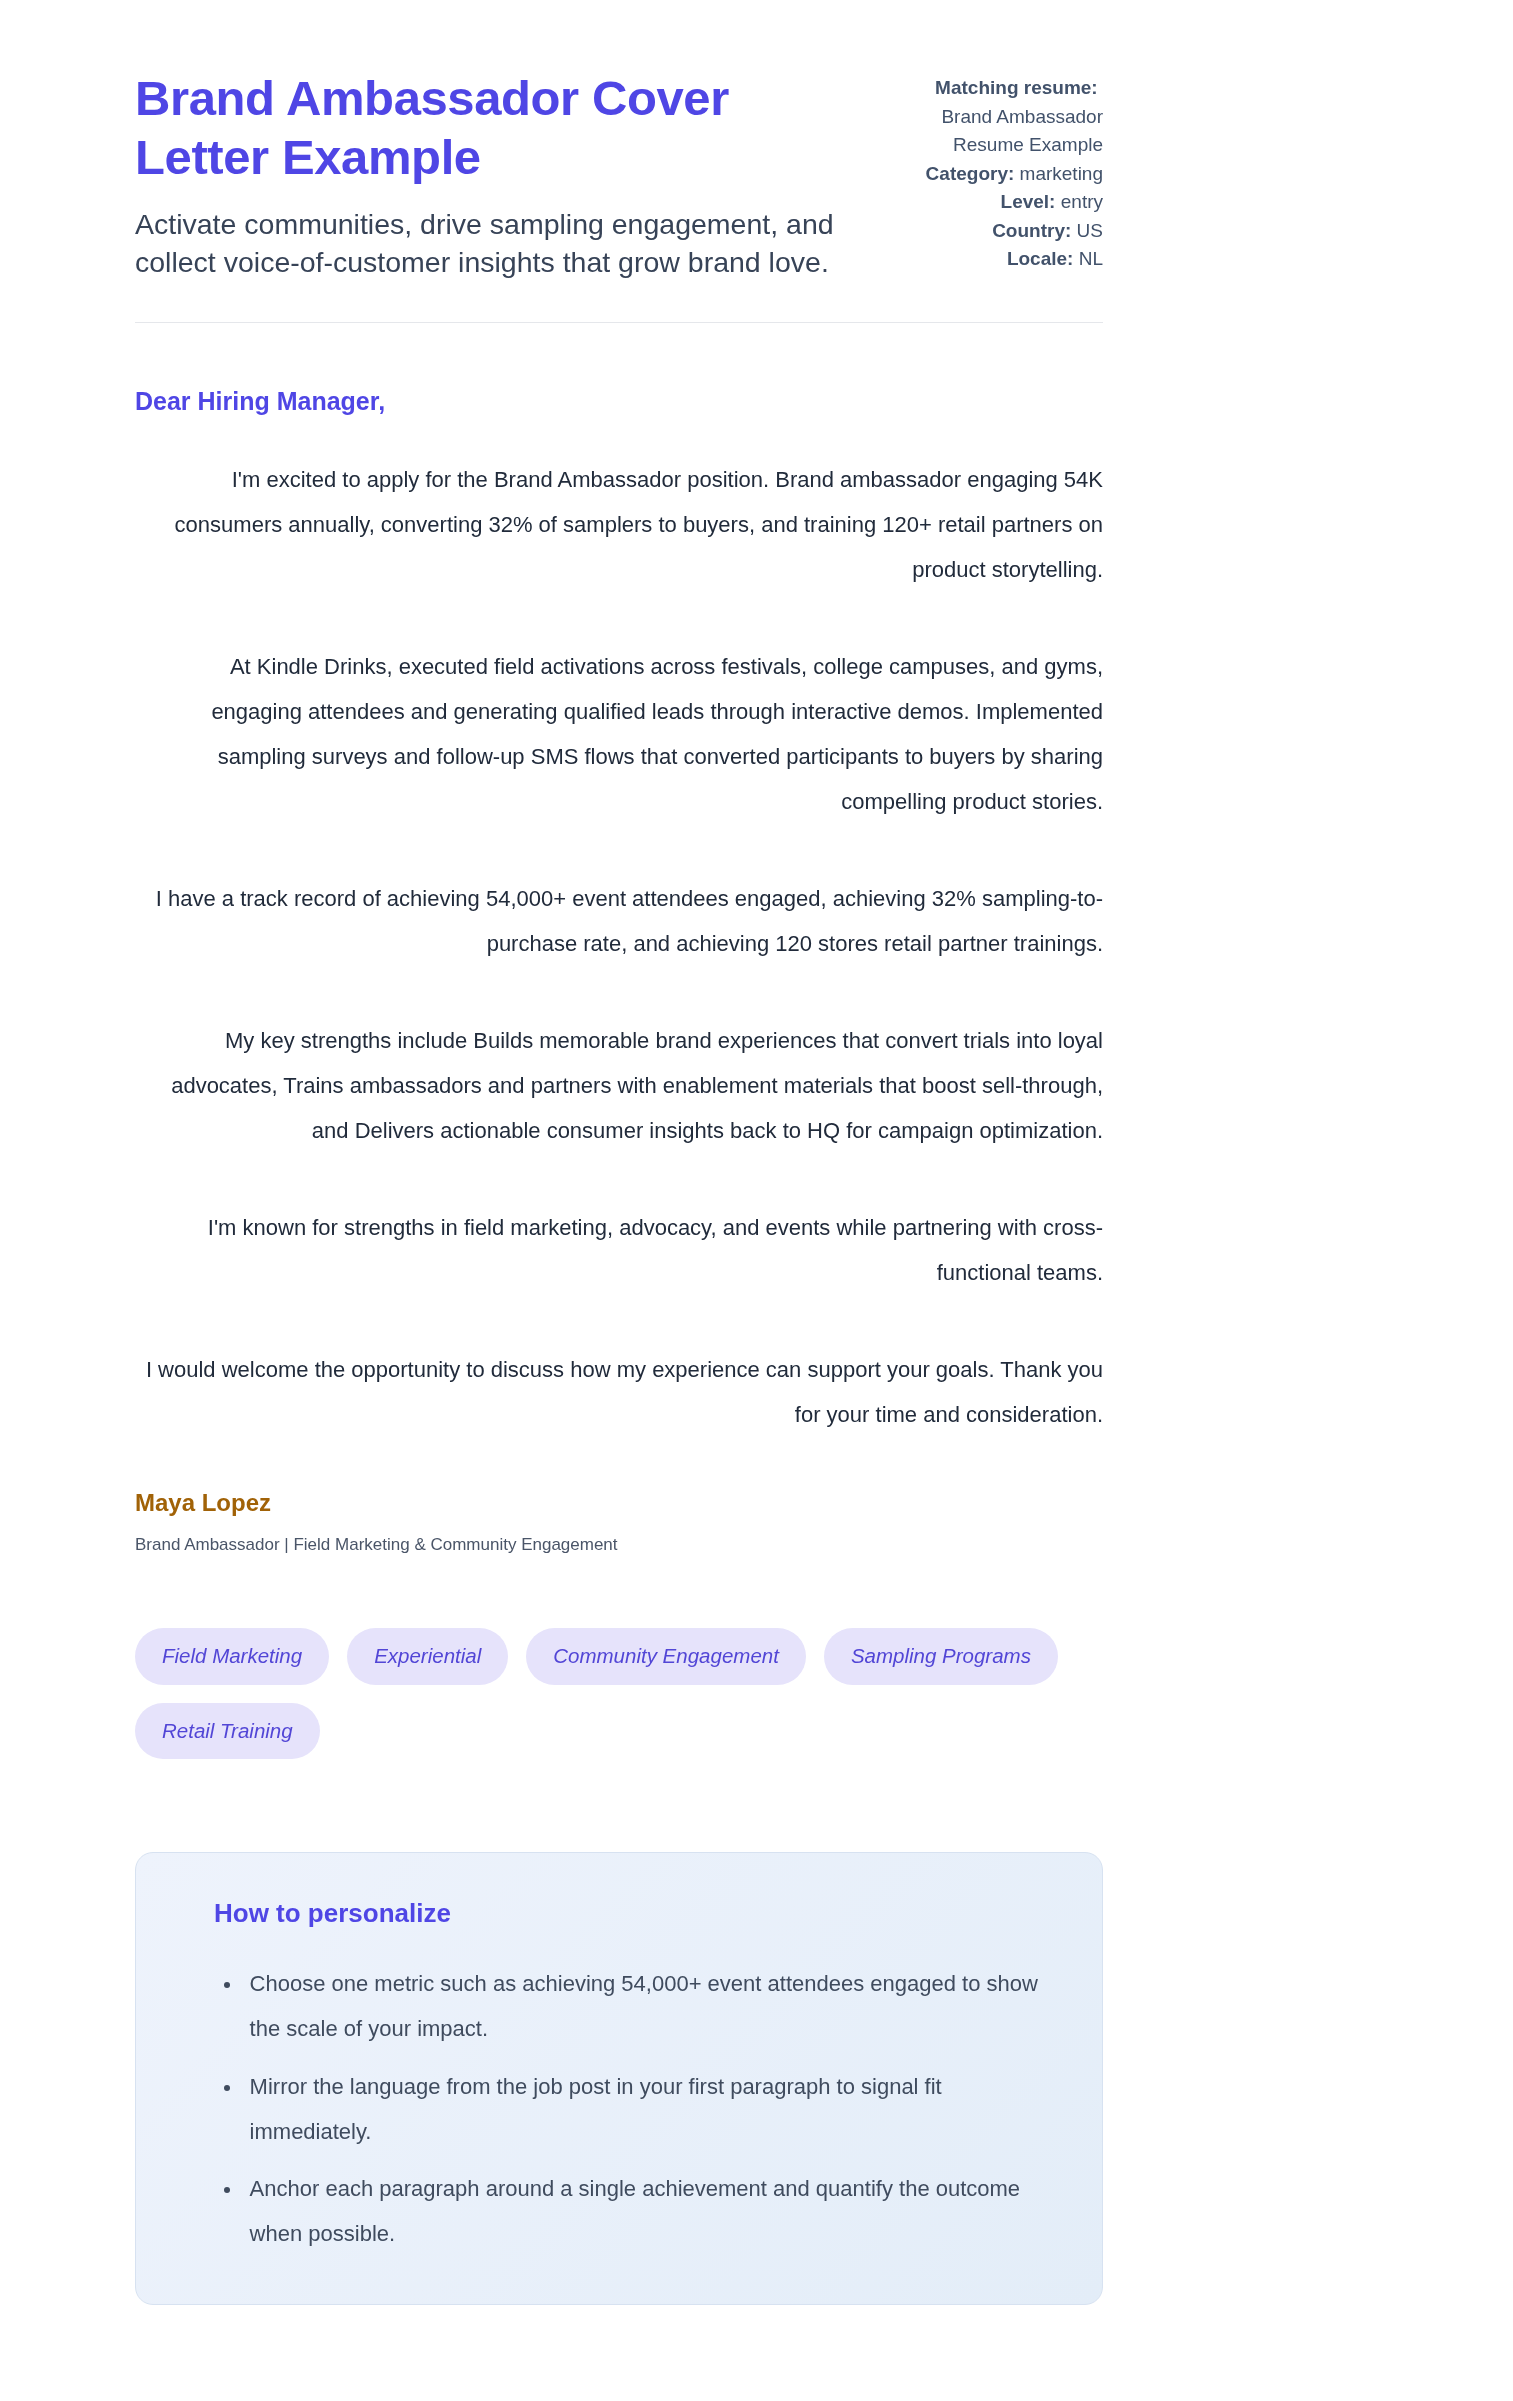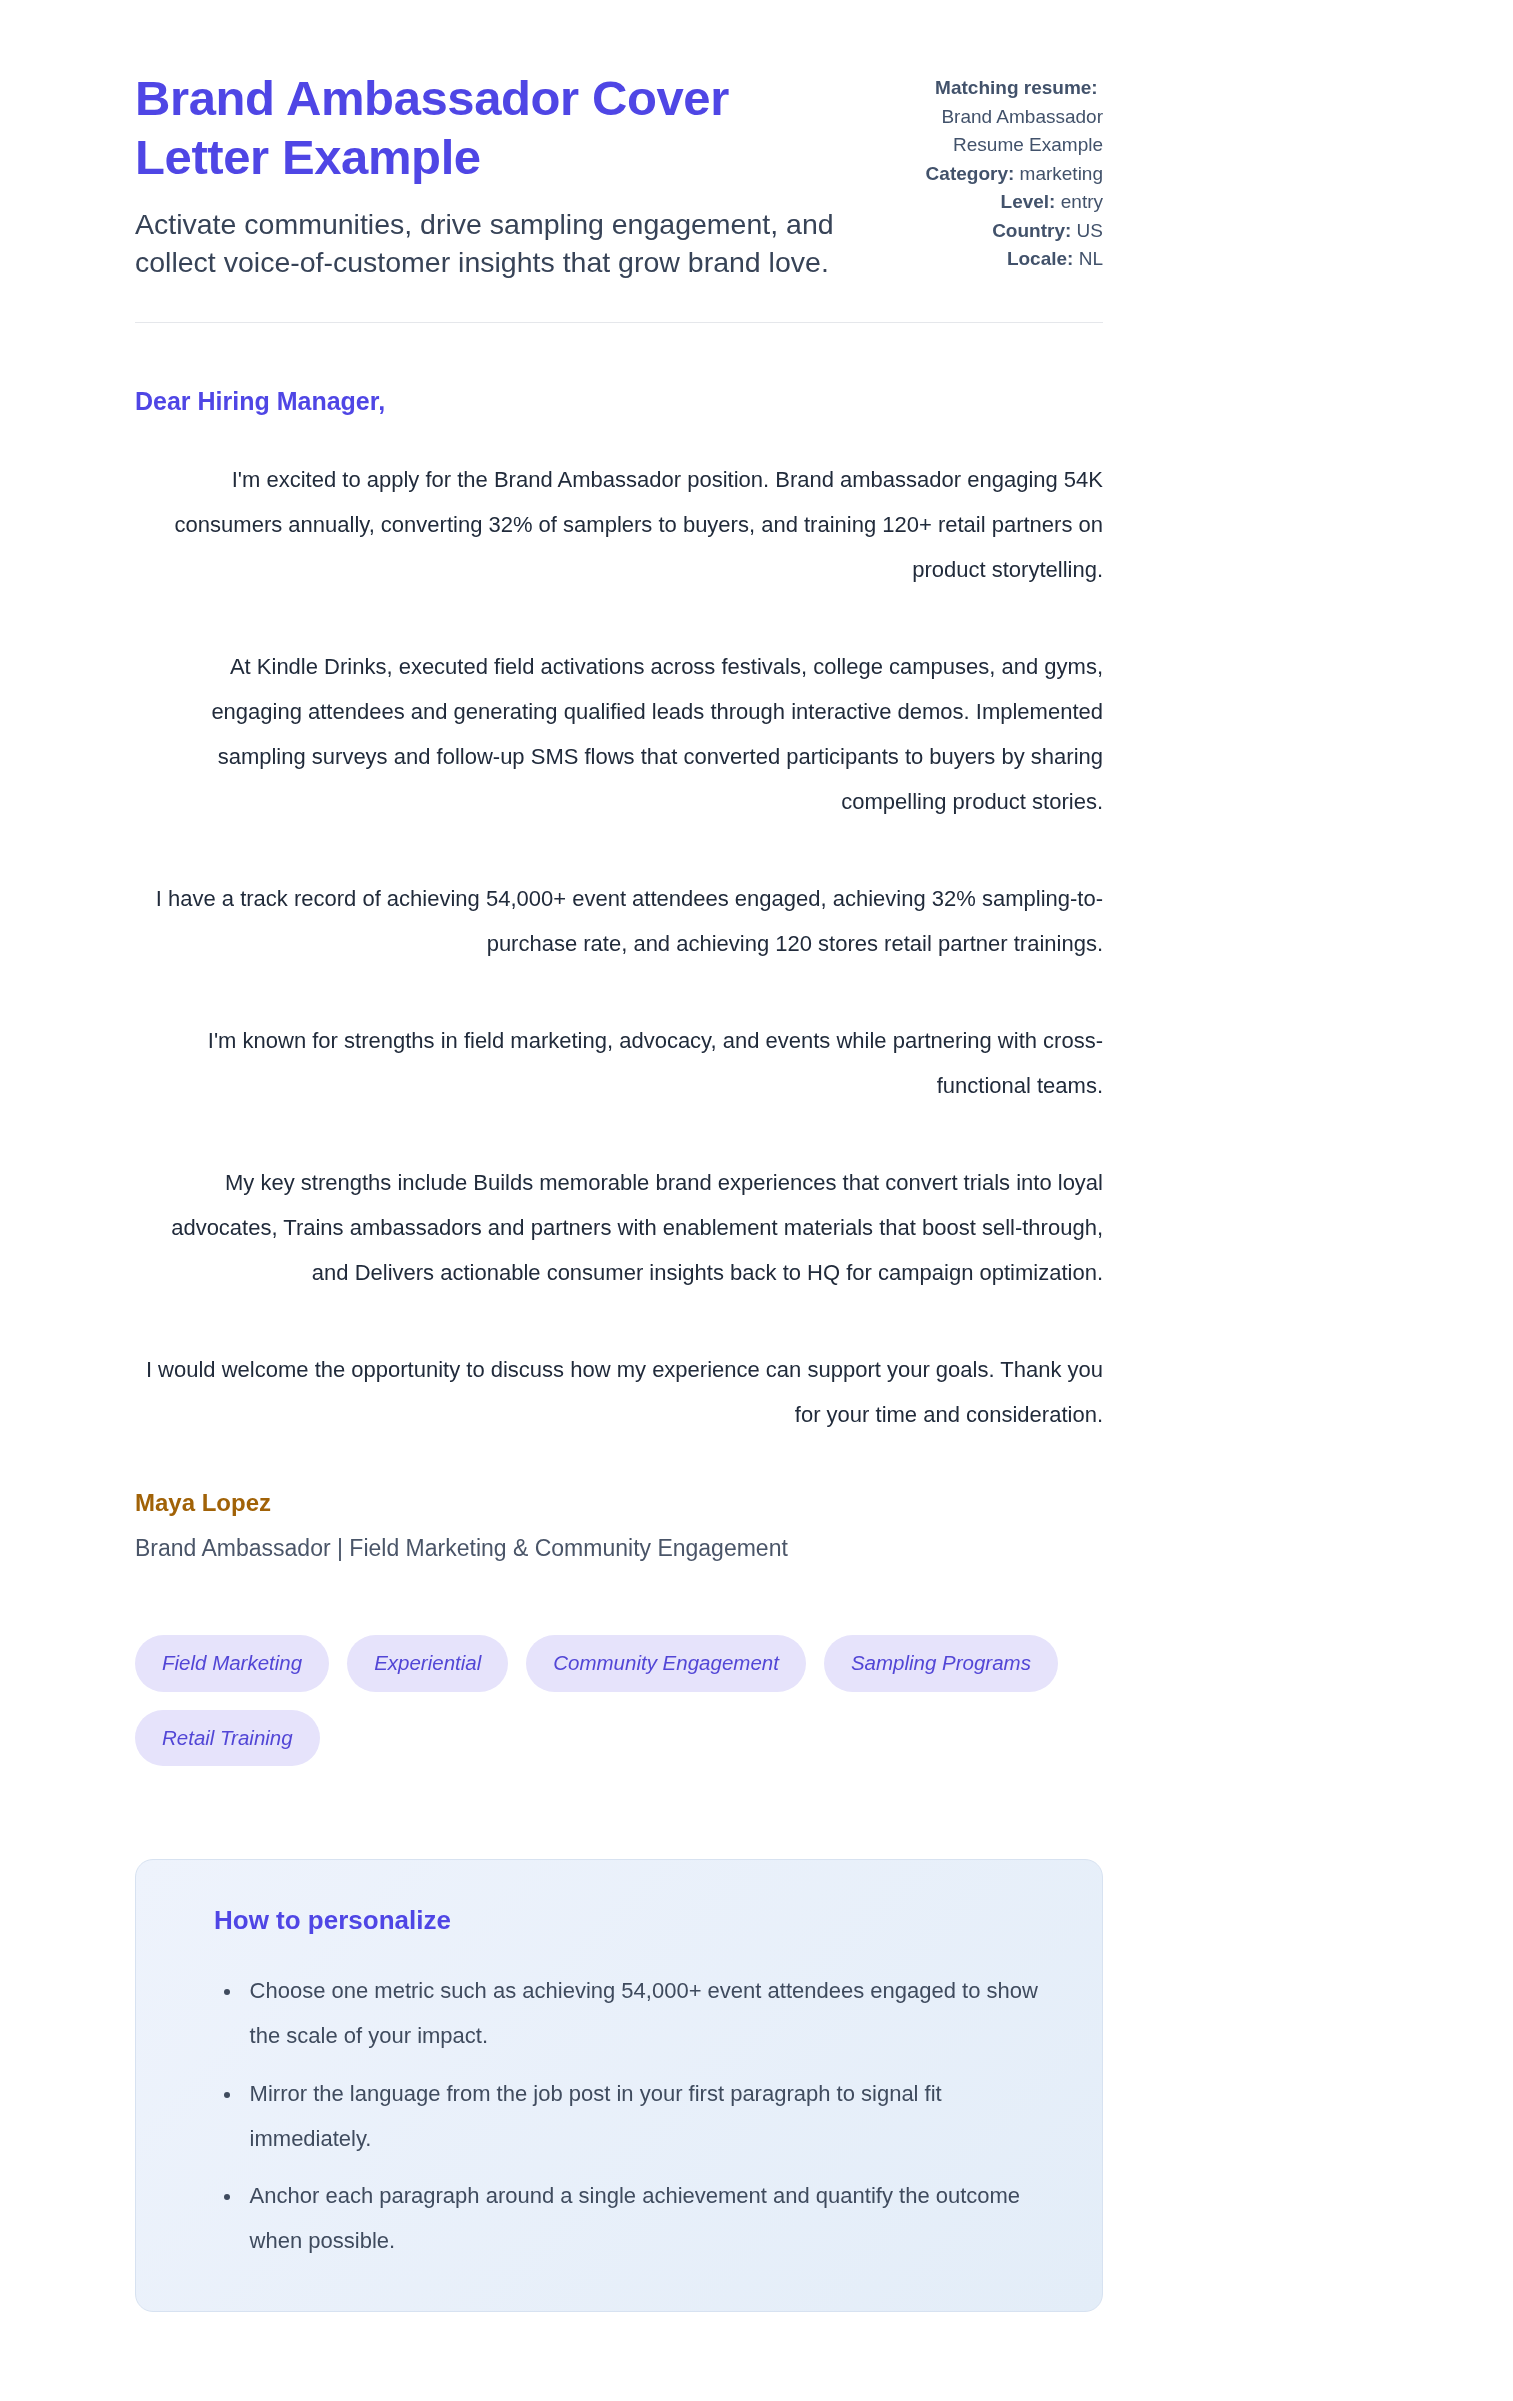--- a/index.html
+++ b/index.html
@@ -85,21 +85,21 @@
     text-align:right;
   }
   .sig-name{
     margin:34px 0 0 0;
     font-size:24px;
     font-weight:bold;
     color:#a16207;
   }
   .sig-role{
     margin:18px 0 0 0;
-    font-size:23px;
+    font-size:17px;
     color:#4a5568;
   }
   
   .tags{
     list-style:none;
     display:flex;
     flex-wrap:wrap;
     gap:18px;
     margin:73px 0 0 0;
     padding:0;
@@ -175,22 +175,22 @@
 
   <hr class="divider">
 
   <main class="letter">
     <p class="greeting">Dear Hiring Manager,</p>
 
     <div class="paragraphs">
         <p class="body-paragraph">I'm excited to apply for the Brand Ambassador position. Brand ambassador engaging 54K consumers annually, converting 32% of samplers to buyers, and training 120+ retail partners on product storytelling.</p>
         <p class="body-paragraph">At Kindle Drinks, executed field activations across festivals, college campuses, and gyms, engaging attendees and generating qualified leads through interactive demos. Implemented sampling surveys and follow-up SMS flows that converted participants to buyers by sharing compelling product stories.</p>
         <p class="body-paragraph">I have a track record of achieving 54,000+ event attendees engaged, achieving 32% sampling-to-purchase rate, and achieving 120 stores retail partner trainings.</p>
+        <p class="body-paragraph">My key strengths include Builds memorable brand experiences that convert trials into loyal advocates, Trains ambassadors and partners with enablement materials that boost sell-through, and Delivers actionable consumer insights back to HQ for campaign optimization.</p>
         <p class="body-paragraph">I'm known for strengths in field marketing, advocacy, and events while partnering with cross-functional teams.</p>
-        <p class="body-paragraph">My key strengths include Builds memorable brand experiences that convert trials into loyal advocates, Trains ambassadors and partners with enablement materials that boost sell-through, and Delivers actionable consumer insights back to HQ for campaign optimization.</p>
         <p class="body-paragraph">I would welcome the opportunity to discuss how my experience can support your goals. Thank you for your time and consideration.</p>
       </div>
 
     <p class="sig-name">Maya Lopez</p>
     <p class="sig-role">Brand Ambassador | Field Marketing &amp; Community Engagement</p>
   </main>
 
   <ul class="tags">
       <li class="tag-pill">Field Marketing</li>
       <li class="tag-pill">Experiential</li>

